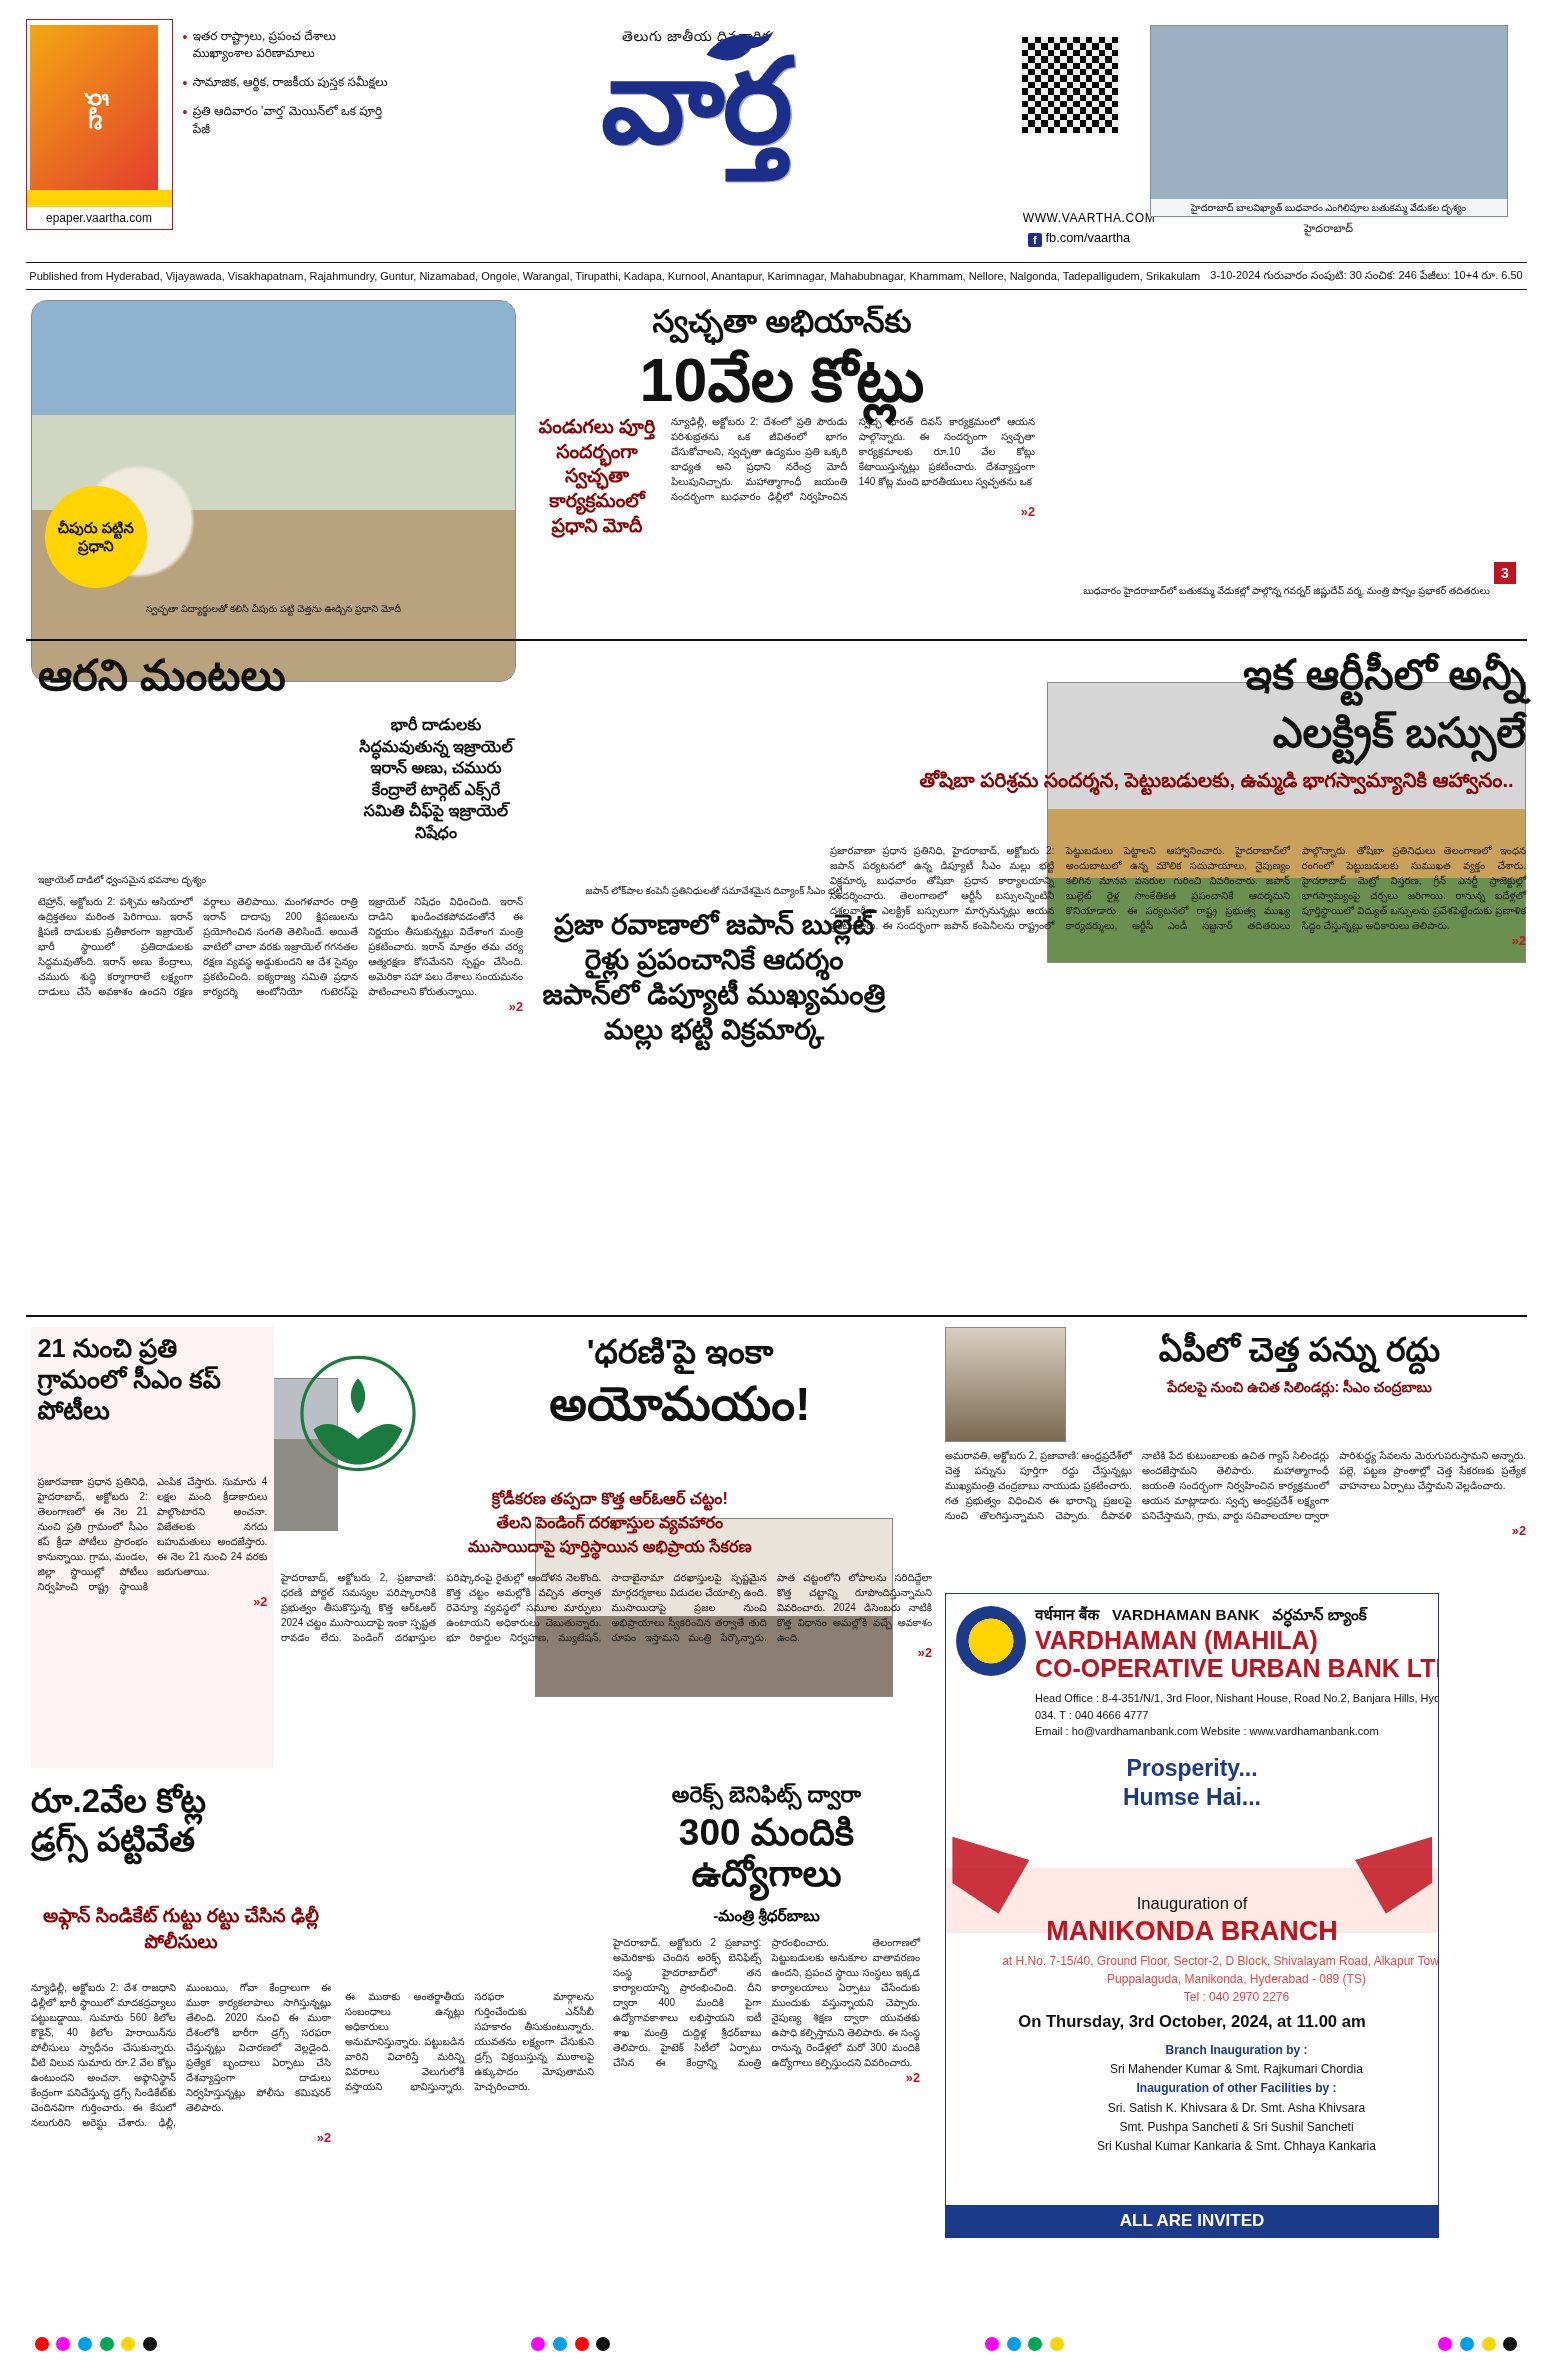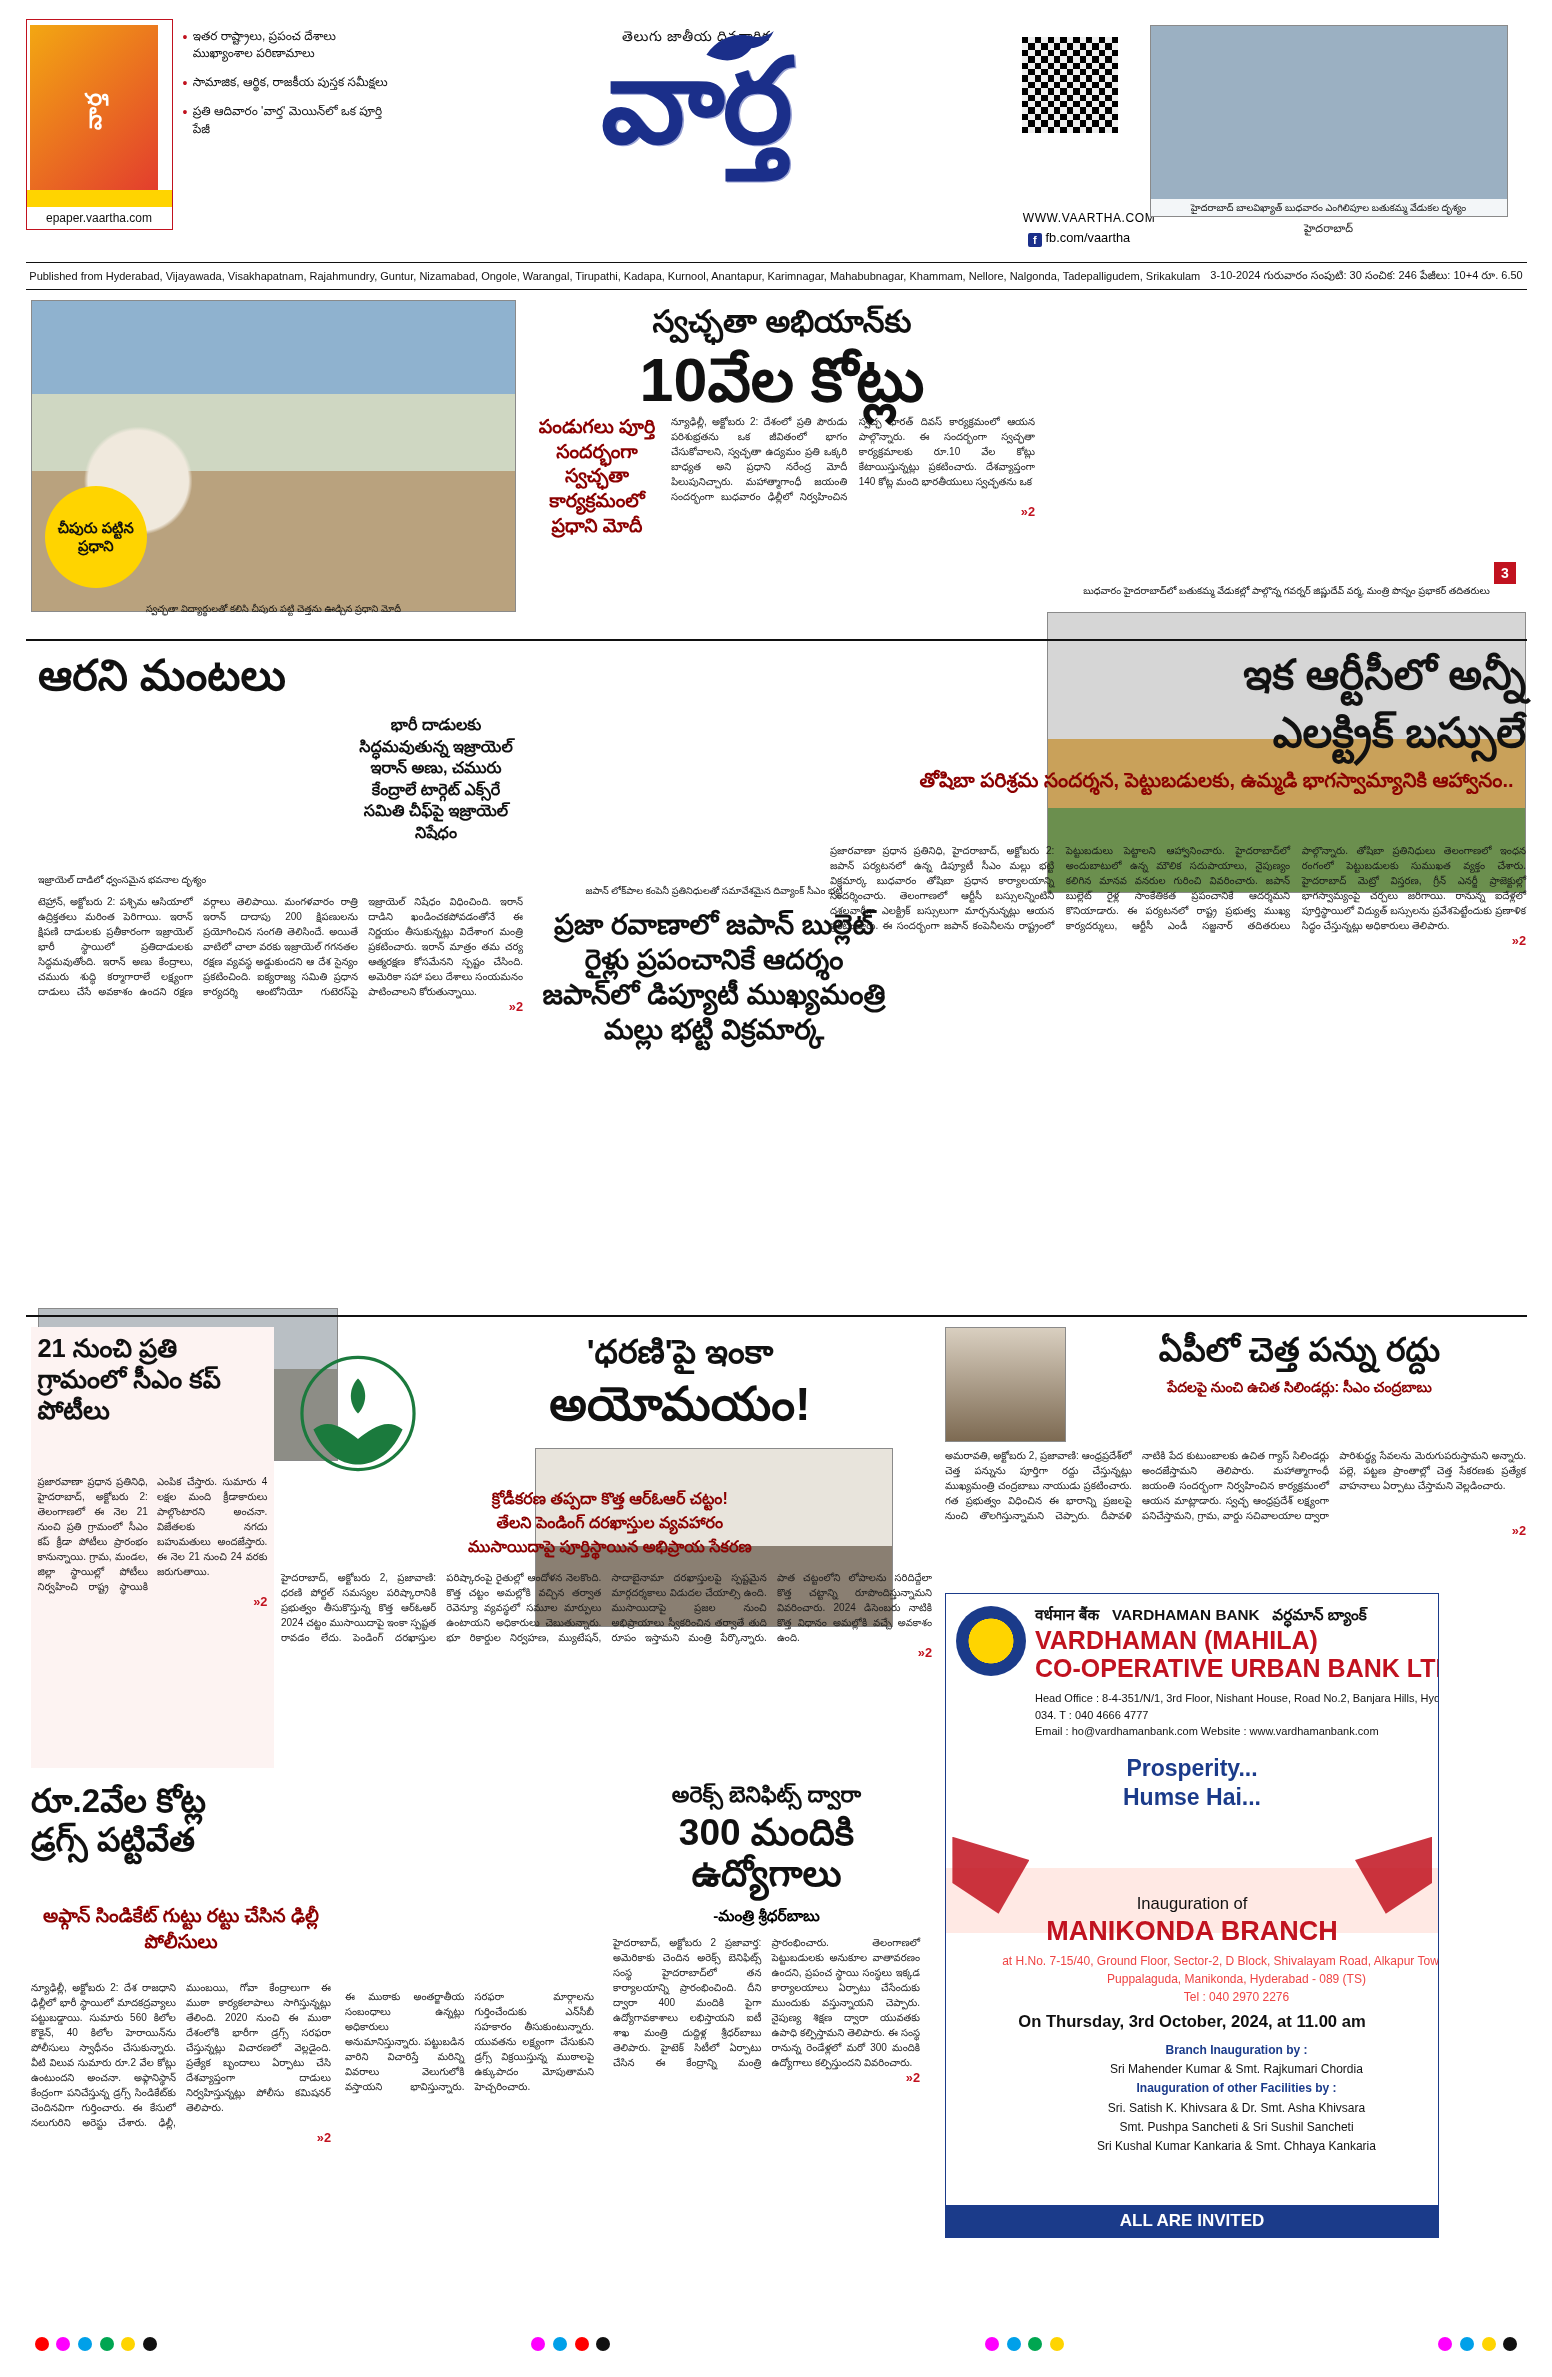--- a/index.html
+++ b/index.html
@@ -110,21 +110,21 @@
   .rule { background:#111; }
   .more {
     color:#c1121f; font-weight:bold; font-size:12.8px; float:right;
   }
 
   .photo {
     background:#9bb0c2; border:0.6px solid #8a8a8a; position:relative; overflow:hidden;
   }
 
   
-  #r1photo { left:31px; top:300px; width:485px; height:312px; }
+  #r1photo { left:31px; top:300px; width:485px; height:382px;border-radius:16px; }
   #r1photo .pm {
     position:absolute; left:0; top:0; width:100%; height:100%;
     background:
       radial-gradient(circle at 22% 58%, #f0e9dd 0 12%, transparent 13%),
       linear-gradient(#8fb2cf 0 30%, #cfd7c2 30% 55%, #b9a27e 55% 100%);
   }
   #r1badge {
     position:absolute; left:12.8px; top:185px; width:102px; height:102px;
     background:#ffd400; border-radius:50%;
     display:flex; align-items:center; justify-content:center; text-align:center;

